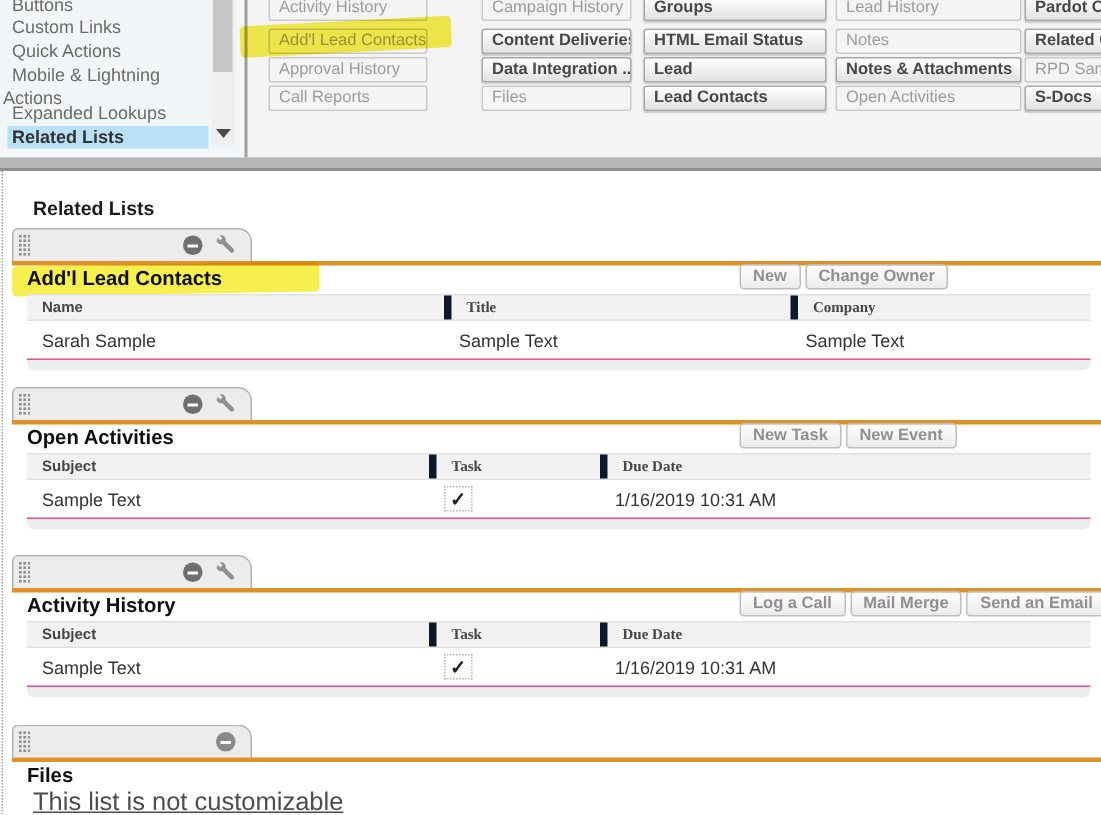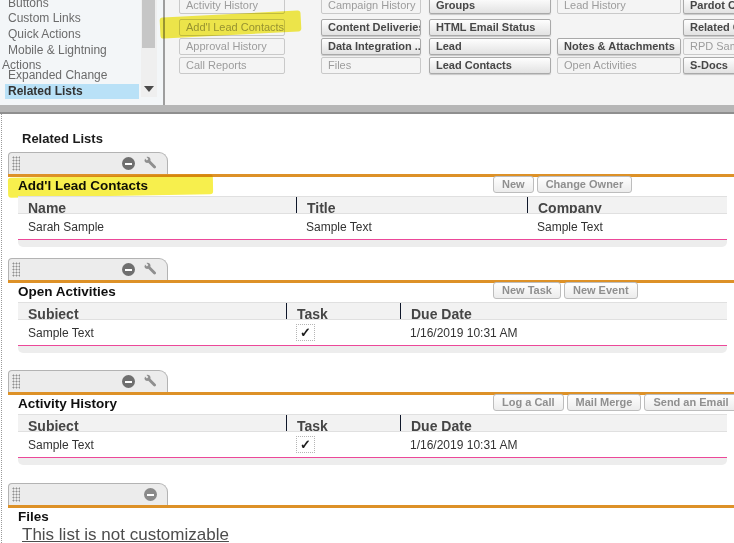--- a/index.html
+++ b/index.html
@@ -50,23 +50,23 @@
   .orange{position:absolute;left:8px;top:22px;width:726px;height:3px;background:#dd9127;}
   .sec-title{position:absolute;left:18px;top:26px;font-size:13.5px;font-weight:bold;color:#0f0f0f;
     white-space:nowrap;}
   .sec-note{position:absolute;left:22px;top:42px;font-size:17px;color:#4d4d4d;text-decoration:underline;}
   .btns{position:absolute;left:493px;top:24px;display:flex;gap:3px;}
   .pbtn{font-size:11px;font-weight:bold;color:#8f8f8f;border:1px solid #bdbdbd;border-radius:3px;
     padding:1px 8px 2px 8px;background:linear-gradient(#fefefe,#ececec);white-space:nowrap;cursor:default;}
   .tbl{position:absolute;left:18px;top:44px;width:709px;}
   .thead{display:flex;height:18px;background:#f2f2f2;border-top:1px solid #e0e0e0;
     border-bottom:1px solid #e0e0e0;box-sizing:border-box;}
-  .thead>div{font-size:14px;font-weight:bold;color:#454545;padding:3px 0 0 10px;box-sizing:border-box;
+  .thead>div{font-size:10px;font-weight:bold;color:#454545;padding:3px 0 0 10px;box-sizing:border-box;
     white-space:nowrap;overflow:hidden;}
-  .thead>div+div{border-left:1px solid #0f172a;}
+  .thead>div+div{border-left:5px solid #0f172a;font-family:Liberation Serif, serif;}
   .trow{display:flex;height:25px;border-bottom:1px solid #ec4899;align-items:center;}
   .trow>div{font-size:12px;color:#333;padding-left:10px;box-sizing:border-box;white-space:nowrap;}
   .cols-a .c1{width:278px}.cols-a .c2{width:231px}.cols-a .c3{flex:1}
   .cols-b .c1{width:268px}.cols-b .c2{width:114px}.cols-b .c3{flex:1}
   .strip{height:7px;background:#ededed;border-radius:0 0 5px 5px;}
   .chk{display:inline-block;border:1px dotted #b5b5b5;padding:0 3px;font-weight:bold;font-size:13px;
     color:#1d1d1d;line-height:15px;}
 
   .hl{position:absolute;background:#f6ed2e;mix-blend-mode:multiply;opacity:.85;border-radius:3px;}
   .hl-pal{left:160px;top:14px;width:141px;height:21px;transform:rotate(-3deg);}
@@ -76,21 +76,21 @@
 <body>
 
 <div class="screen">
 
   <div class="top-panel">
     <div class="side-cats">
       <div class="cat-item" style="top:-4px">Buttons</div>
       <div class="cat-item" style="top:11px">Custom Links</div>
       <div class="cat-item" style="top:27px">Quick Actions</div>
       <div class="cat-item" style="top:43px;height:30px">Mobile &amp; Lightning Actions</div>
-      <div class="cat-item" style="top:68px">Expanded Change</div>
+      <div class="cat-item" style="top:68px">Expanded Lookups</div>
       <div class="cat-item sel" style="top:84px">Related Lists</div>
       <div class="side-scroll">
         <div class="side-thumb"></div>
         <div class="side-arrow"></div>
       </div>
     </div>
     <div class="panel-divider"></div>
 
     <div class="pal-col" style="left:179px;width:106px">
       <div class="pal-item used r1">Activity History</div>
@@ -108,20 +108,21 @@
 
     <div class="pal-col" style="left:429px;width:122px">
       <div class="pal-item avail r1">Groups</div>
       <div class="pal-item avail r2">HTML Email Status</div>
       <div class="pal-item avail r3">Lead</div>
       <div class="pal-item avail r4">Lead Contacts</div>
     </div>
 
     <div class="pal-col" style="left:557px;width:124px">
       <div class="pal-item used r1">Lead History</div>
+      <div class="pal-item used r2">Notes</div>
       <div class="pal-item avail r3">Notes &amp; Attachments</div>
       <div class="pal-item used r4">Open Activities</div>
     </div>
 
     <div class="pal-col" style="left:683px;width:110px">
       <div class="pal-item avail r1">Pardot Cate</div>
       <div class="pal-item avail r2">Related Co</div>
       <div class="pal-item used r3">RPD Samp</div>
       <div class="pal-item avail r4">S-Docs</div>
     </div>

